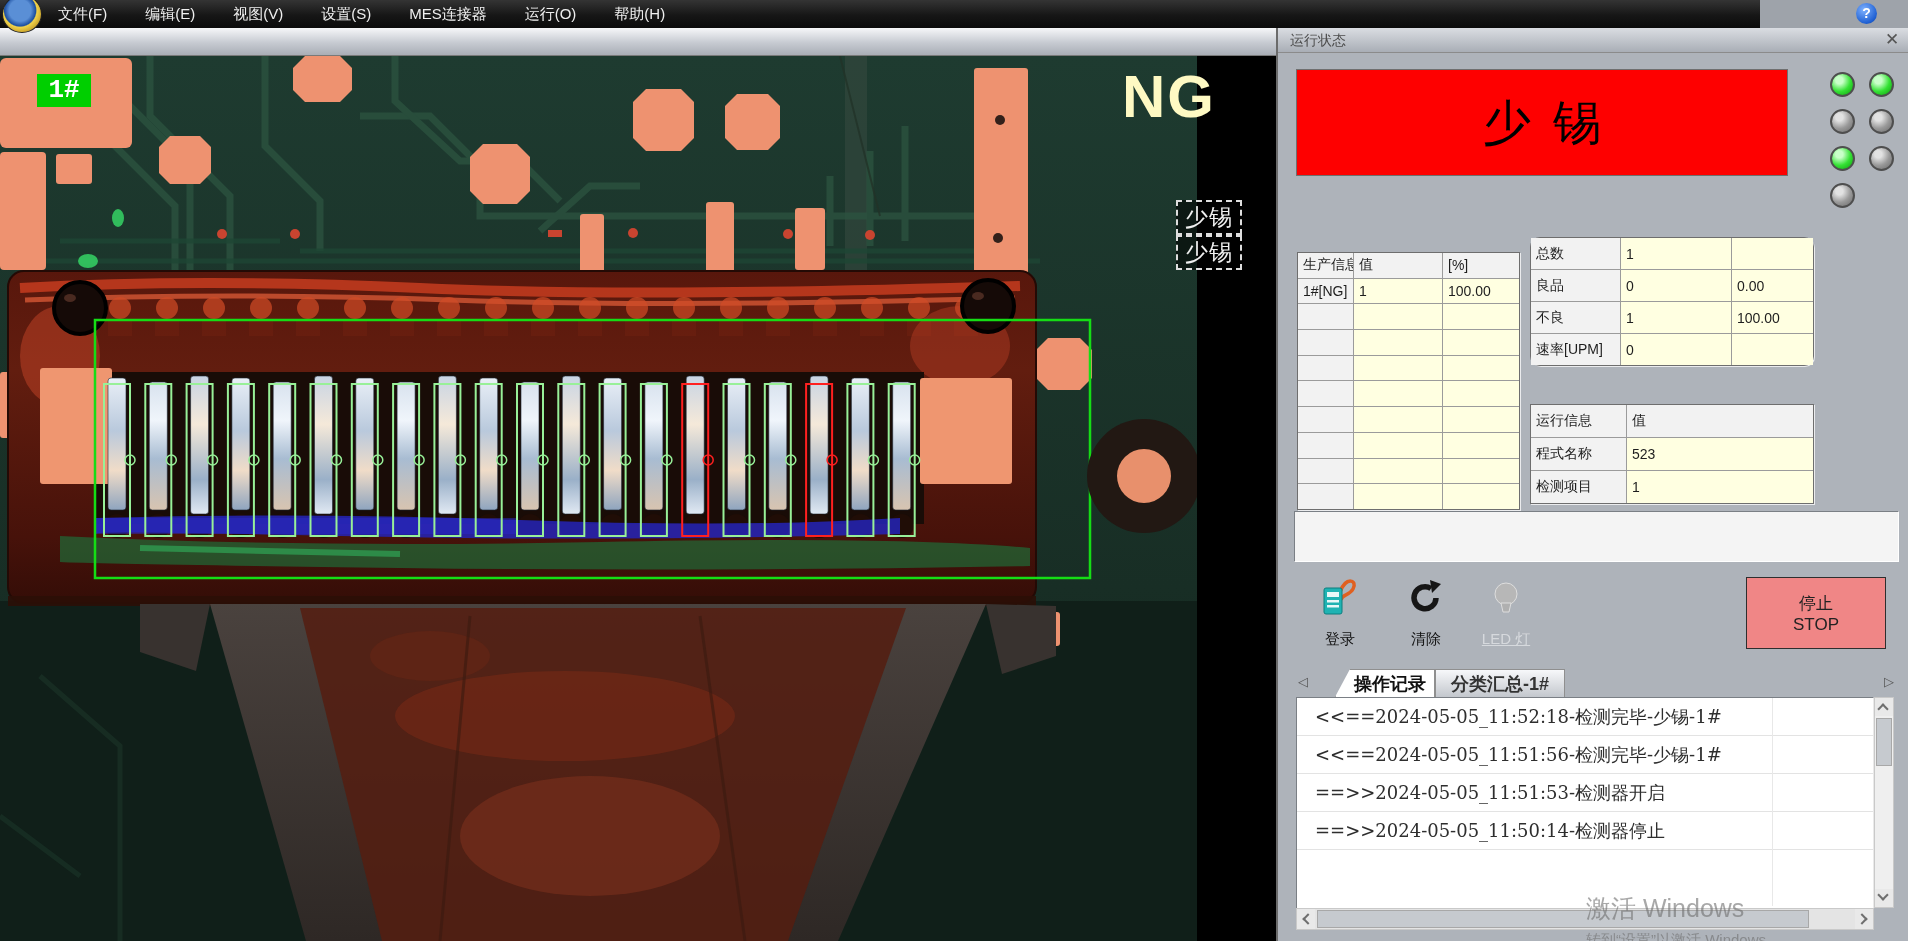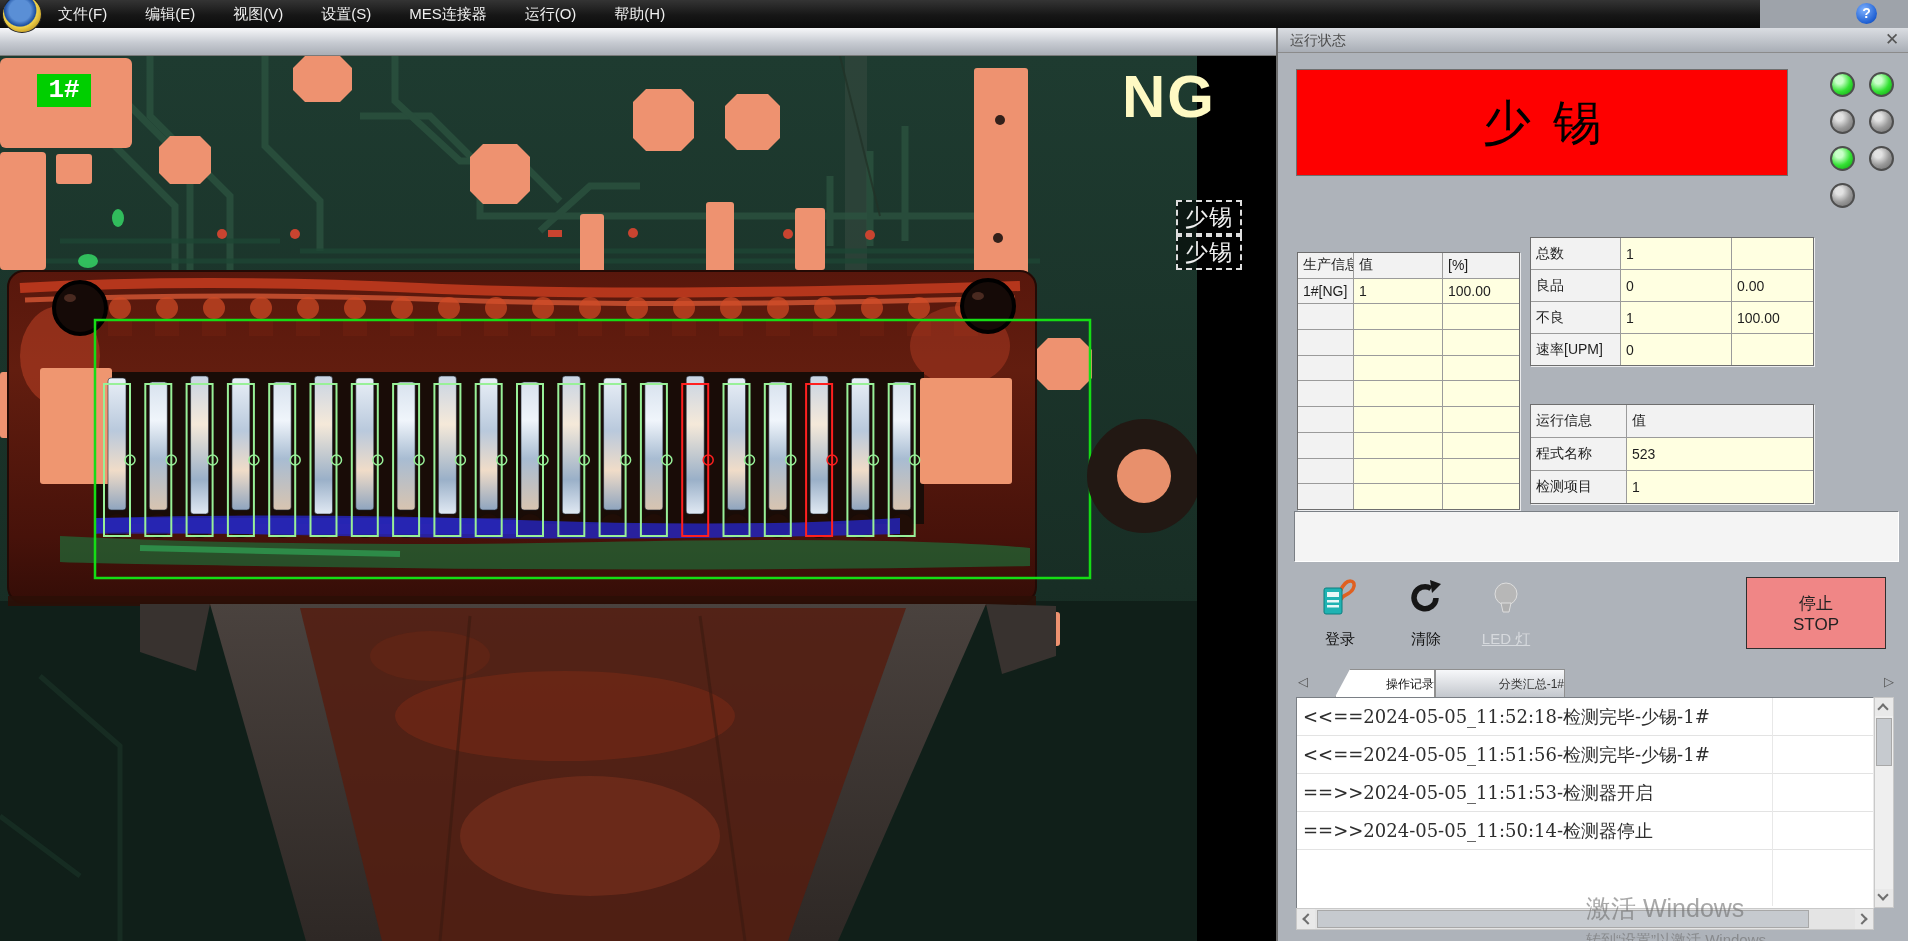--- a/index.html
+++ b/index.html
@@ -71,30 +71,30 @@
              border:1px solid; border-color:#7a7f85 #ffffff #ffffff #7a7f85; }
 
   .tool-btn { position:absolute; width:72px; height:76px; text-align:center; }
   .tool-label { font-size:15px; color:#111; margin-top:4px; }
   .tool-label.disabled { color:#d6d9dd; text-decoration:underline;text-align:center; }
   #stop-btn { left:468px; top:549px; width:140px; height:72px; background:#f08686;
               border:1px solid #2e2e2e; color:#222; font-size:17px; text-align:center;
               padding-top:15px; line-height:21px; }
 
   .log-arrow { position:absolute; top:646px; font-size:13px; color:#555; }
-  .ltab { position:absolute; top:641px; height:28px; font-size:12px; text-align:right;
-          line-height:28px; border:1px solid #8f8f8f; border-bottom:none; }
+  .ltab { position:absolute; top:641px; height:28px; font-size:18px; text-align:center;
+          line-height:28px; border:1px solid #8f8f8f; border-bottom:none;font-weight:bold; }
   #ltab-0 { left:57px; width:100px; background:#ffffff; color:#111;
             clip-path:polygon(15px 0,100% 0,100% 100%,0 100%); padding-left:10px; }
   #ltab-1 { left:157px; width:130px; background:linear-gradient(#f7f8fa,#c3c7cd); color:#333; }
 
   #log-box { left:18px; top:669px; width:578px; height:233px; background:#fff;
              border:1px solid; border-color:#7a7f85 #e9e9e9 #e9e9e9 #7a7f85; overflow:hidden; }
   .log-entry { height:38px; line-height:38px; font-family:"DejaVu Serif", serif;
-             font-size:18px; color:#2e2e2e; padding-left:6px; border-bottom:1px solid #e3e3e3;
+             font-size:18px; color:#2e2e2e; padding-left:18px; border-bottom:1px solid #e3e3e3;
              white-space:nowrap; }
   #log-vline { left:494px; top:670px; width:1px; height:208px; background:#e8e8e8; }
 
   
   #vscroll { left:596px; top:669px; width:20px; height:211px; background:#efefef; border:1px solid #c9c9c9; }
   #hscroll { left:18px; top:880px; width:578px; height:22px; background:#e4e4e4; border:1px solid #c9c9c9; }
   .sb-btn { position:absolute; background:#e9e9e9; }
   .sb-thumb { position:absolute; background:#c6cacf; border:1px solid #a8a8a8; }
   .chev { position:absolute; width:8px; height:8px; border-right:2px solid #6f6f6f; border-bottom:2px solid #6f6f6f; }
 
@@ -438,21 +438,21 @@
         <div class="cell c-yel"></div>
         <div class="cell c-yel"></div>
         <div class="cell c-gray"></div>
         <div class="cell c-yel"></div>
         <div class="cell c-yel"></div>
         <div class="cell c-gray"></div>
         <div class="cell c-yel"></div>
         <div class="cell c-yel"></div>
       </div>
 
-    <div id="stats-table" class="dtable" style="left:252px; top:209px; grid-template-columns:89px 110px 81px; grid-auto-rows:31px;">
+    <div id="stats-table" class="dtable" style="left:252px; top:209px; grid-template-columns:89px 110px 81px; grid-auto-rows:31px;border-radius:10px;">
         <div class="cell c-gray">总数</div>
         <div class="cell c-yel">1</div>
         <div class="cell c-yel"></div>
         <div class="cell c-gray">良品</div>
         <div class="cell c-yel">0</div>
         <div class="cell c-yel">0.00</div>
         <div class="cell c-gray">不良</div>
         <div class="cell c-yel">1</div>
         <div class="cell c-yel">100.00</div>
         <div class="cell c-gray">速率[UPM]</div>

